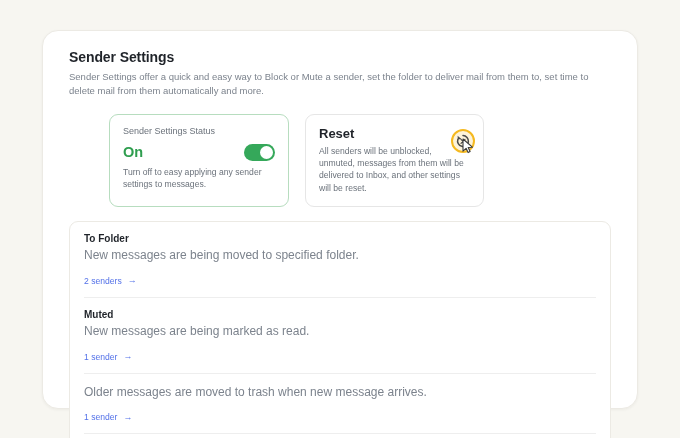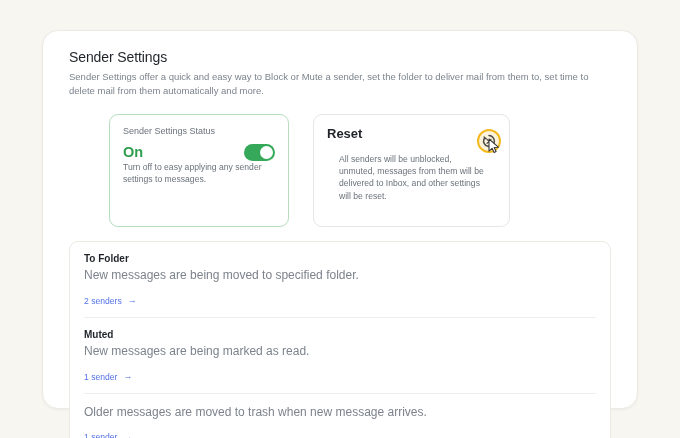--- a/index.html
+++ b/index.html
@@ -27,64 +27,65 @@
     background: #ffffff;
     border: 1px solid #eceae4;
     border-radius: 16px;
     box-shadow: 0 1px 3px rgba(30,30,20,0.05);
     padding: 18px 26px 0 26px;
   }
 
   
   .page-title {
     font-size: 14px;
-    font-weight: normal;
+    font-weight: bold;
     color: #1f2329;
     letter-spacing: -0.1px;
     margin: 0 0 5px 0;
   }
   .page-sub {
     font-size: 9.5px;
     line-height: 1.45;
     color: #7c838d;
     margin: 0;
     max-width: 530px;
   }
 
   
   .card-row {
     display: flex;
-    gap: 24px;
+    gap: 16px;
     margin-top: 16px;
     padding-left: 40px;
   }
   .card {
     border-radius: 9px;
     background: #ffffff;
     padding: 11px 13px 12px 13px;
     position: relative;
   }
   .card-status {
     width: 180px;
     border: 1px solid #b7ddbf;
   }
   .card-reset {
-    width: 197px;
+    width: 179px;
     border: 1px solid #e6e6e6;
   }
 
   .card-kicker {
     font-size: 9px;
     color: #6b727b;
     margin: 0 0 8px 0;
   }
   .status-line {
     display: flex;
     align-items: center;
     justify-content: space-between;
+    margin-bottom: 5px;
   }
   .status-value {
     font-size: 14.5px;
     font-weight: bold;
     color: #2f9e4f;
     line-height: 1;
   }
   .toggle {
     width: 31px;
     height: 17px;
@@ -112,21 +113,21 @@
   .reset-title {
     font-size: 13px;
     font-weight: bold;
     color: #1f2329;
     margin: 0 0 4px 0;
   }
   .reset-desc {
     font-size: 8.6px;
     line-height: 1.45;
     color: #6b727b;
-    margin: 12px;
+    margin: 0;
     max-width: 150px;
   }
 
   
   .cursor-spot {
     position: absolute;
     right: 8px;
     top: 14px;
     width: 24px;
     height: 24px;

